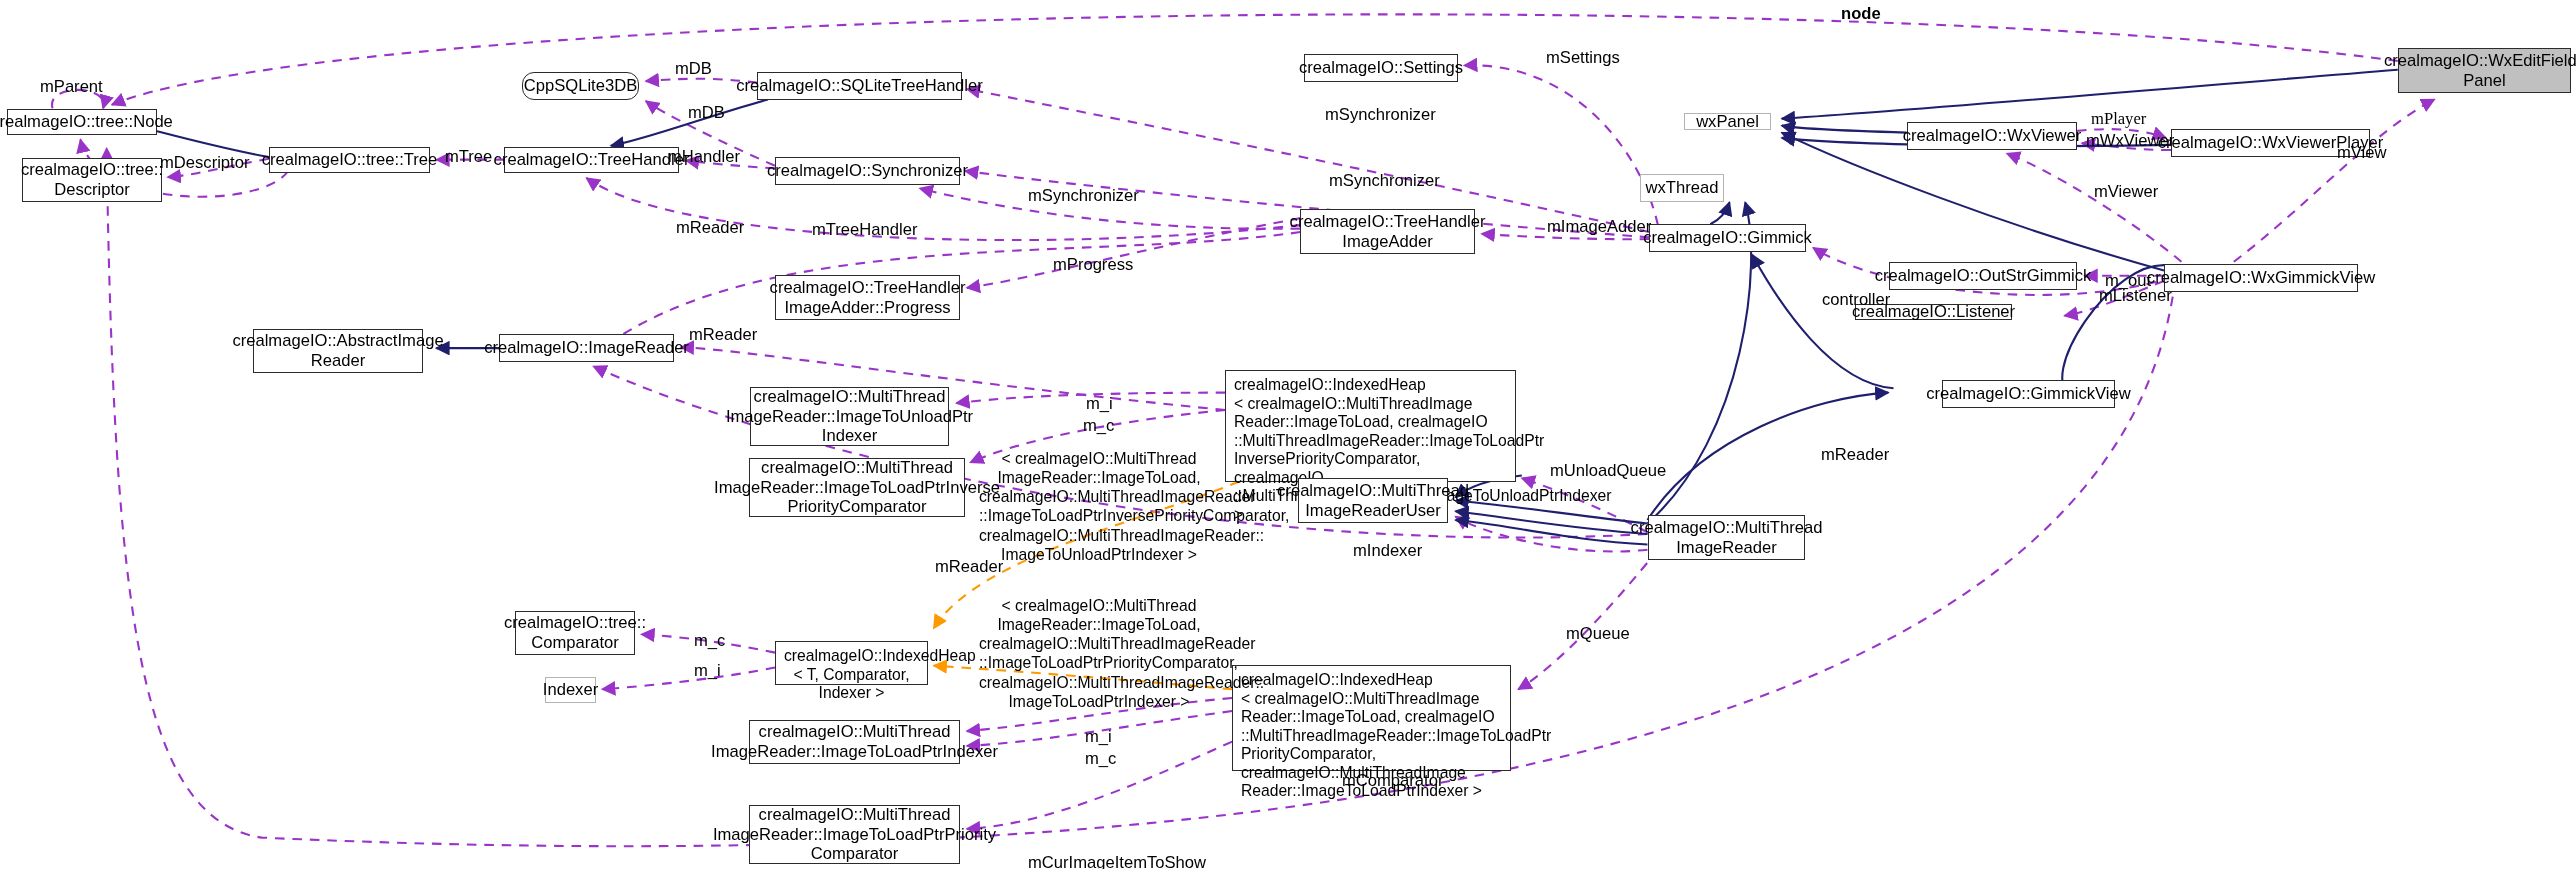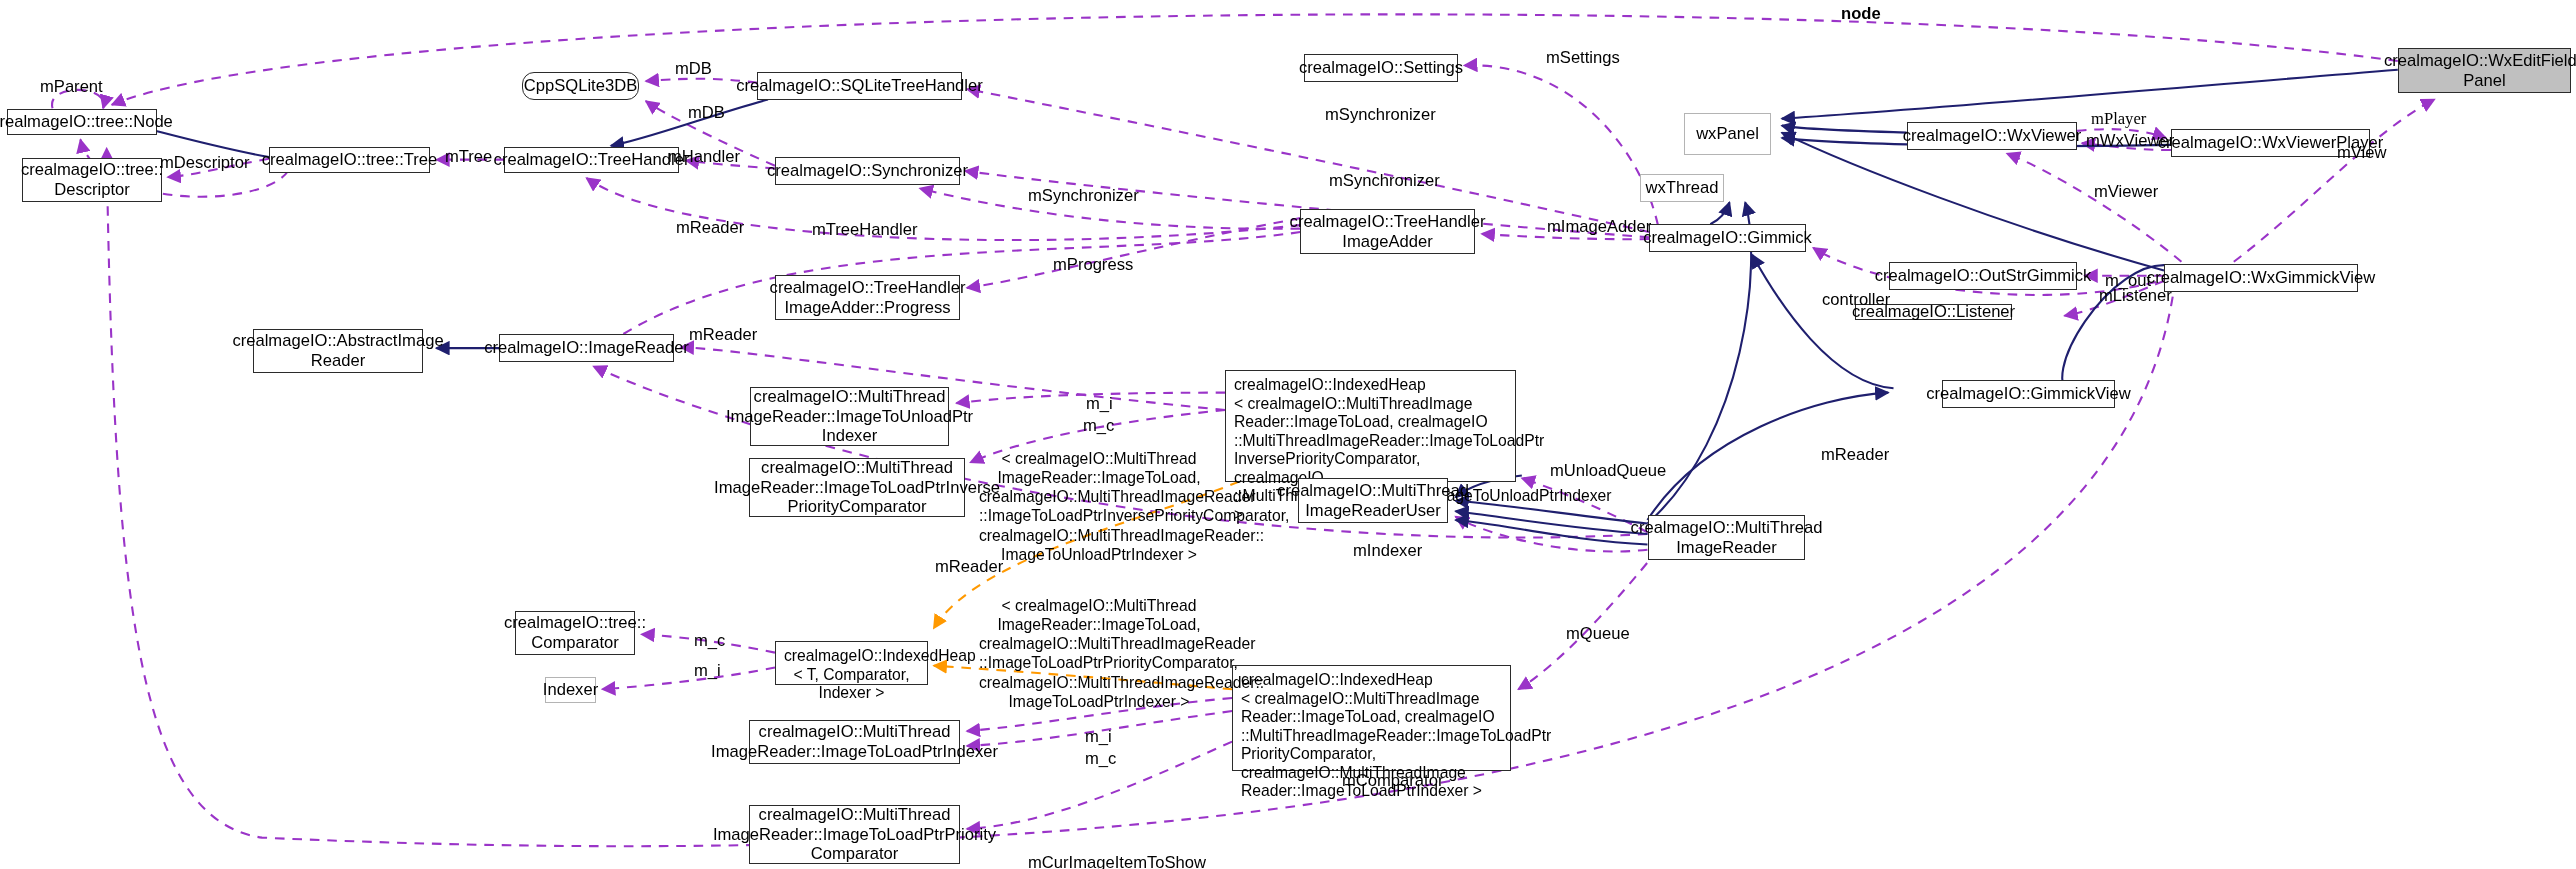--- a/index.html
+++ b/index.html
@@ -157,21 +157,21 @@
   <div class="node" style="left:757px;top:72px;width:205px;height:28px;">crealmageIO::SQLiteTreeHandler</div>
   <div class="node" style="left:775px;top:157px;width:185px;height:28px;">crealmageIO::Synchronizer</div>
   <div class="node" style="left:253px;top:329px;width:170px;height:44px;">crealmageIO::AbstractImage
 Reader</div>
   <div class="node" style="left:499px;top:334px;width:175px;height:28px;">crealmageIO::ImageReader</div>
   <div class="node" style="left:1300px;top:209px;width:175px;height:45px;">crealmageIO::TreeHandler
 ImageAdder</div>
   <div class="node" style="left:775px;top:275px;width:185px;height:45px;">crealmageIO::TreeHandler
 ImageAdder::Progress</div>
   <div class="node" style="left:1304px;top:54px;width:154px;height:28px;">crealmageIO::Settings</div>
-  <div class="node gray-border" style="left:1684px;top:113px;width:87px;height:42px;">wxPanel</div>
+  <div class="node gray-border" style="left:1684px;top:113px;width:87px;height:17px;">wxPanel</div>
   <div class="node gray-border" style="left:1640px;top:174px;width:84px;height:28px;">wxThread</div>
   <div class="node" style="left:1649px;top:224px;width:157px;height:28px;">crealmageIO::Gimmick</div>
   <div class="node" style="left:1907px;top:122px;width:170px;height:28px;">crealmageIO::WxViewer</div>
   <div class="node" style="left:2171px;top:129px;width:199px;height:28px;">crealmageIO::WxViewerPlayer</div>
   <div class="node highlight" style="left:2398px;top:48px;width:173px;height:45px;">crealmageIO::WxEditFields
 Panel</div>
   <div class="node" style="left:1889px;top:262px;width:188px;height:28px;">crealmageIO::OutStrGimmick</div>
   <div class="node" style="left:1855px;top:304px;width:157px;height:16px;">crealmageIO::Listener</div>
   <div class="node" style="left:2164px;top:264px;width:194px;height:28px;">crealmageIO::WxGimmickView</div>
   <div class="node" style="left:1894px;top:380px;width:173px;height:28px;margin-left:48px;">crealmageIO::GimmickView</div>

